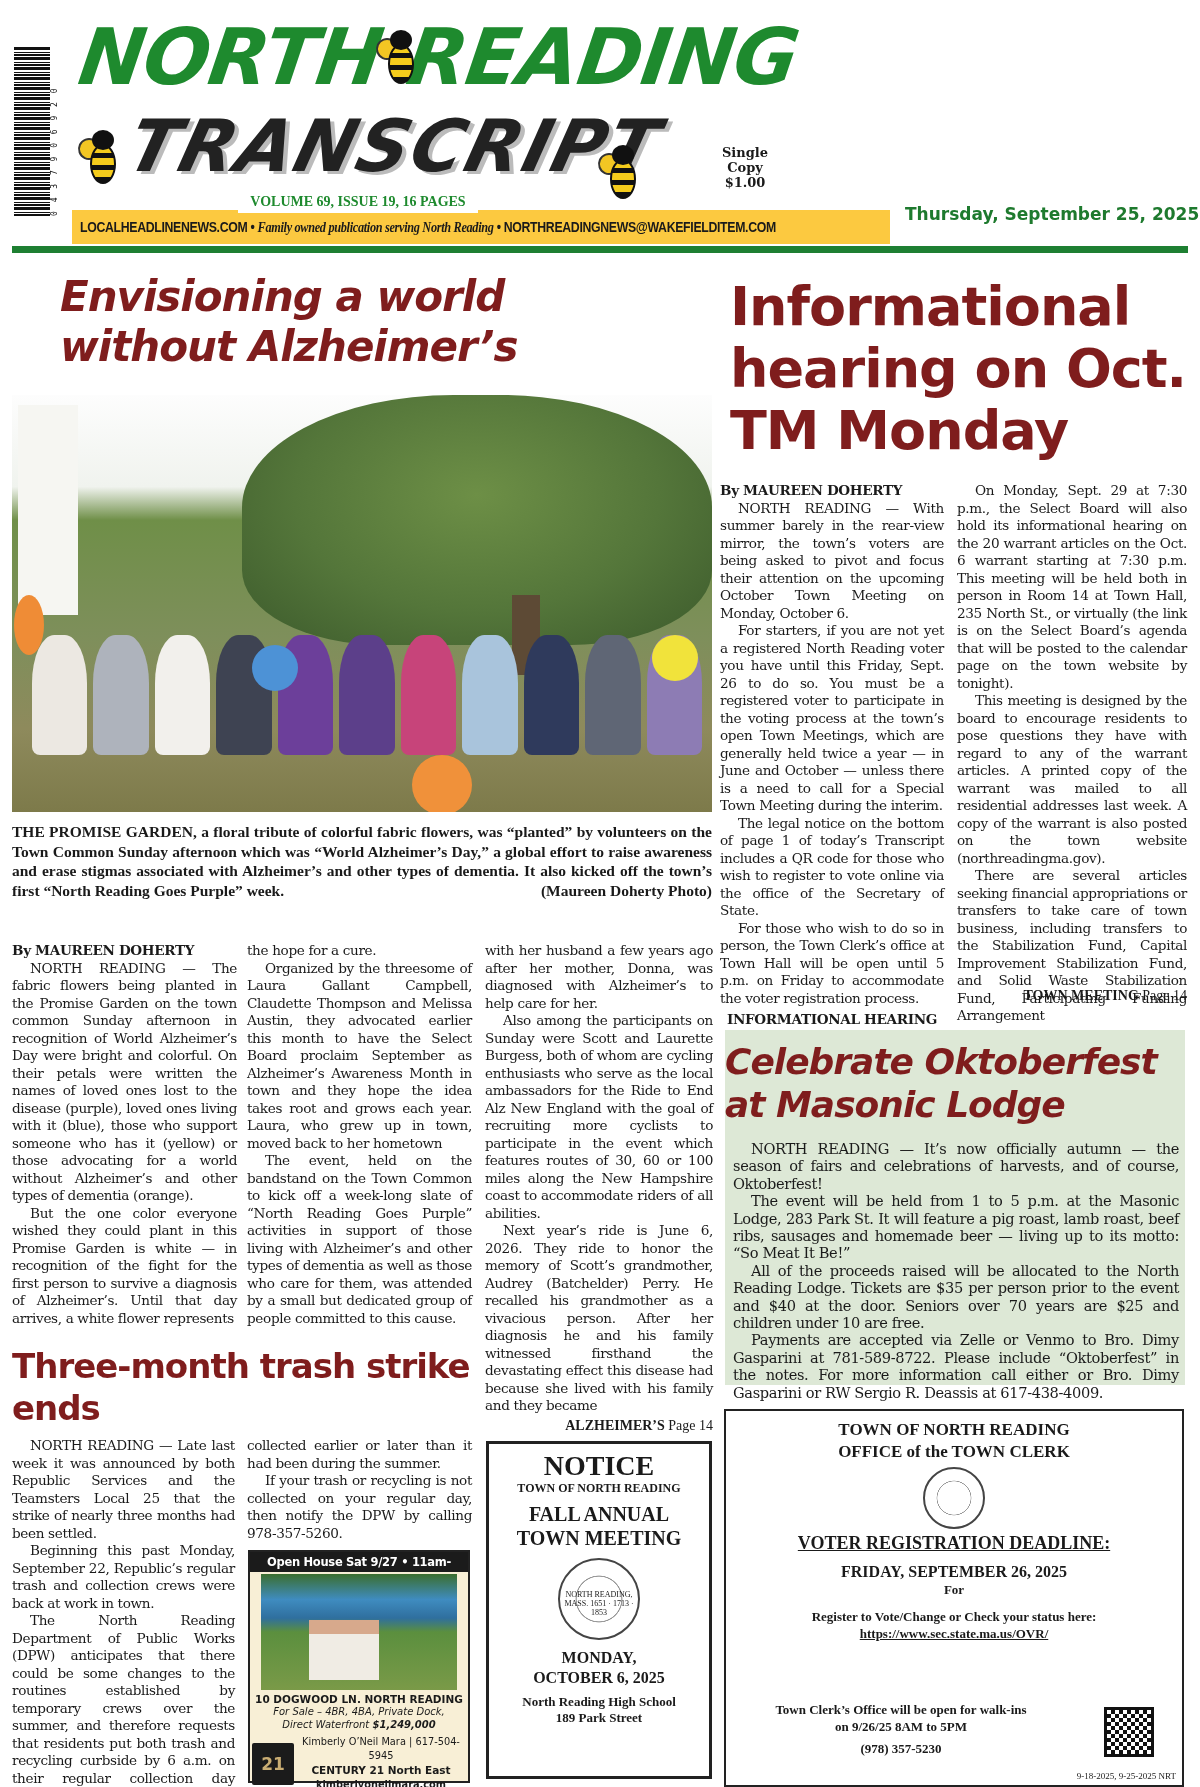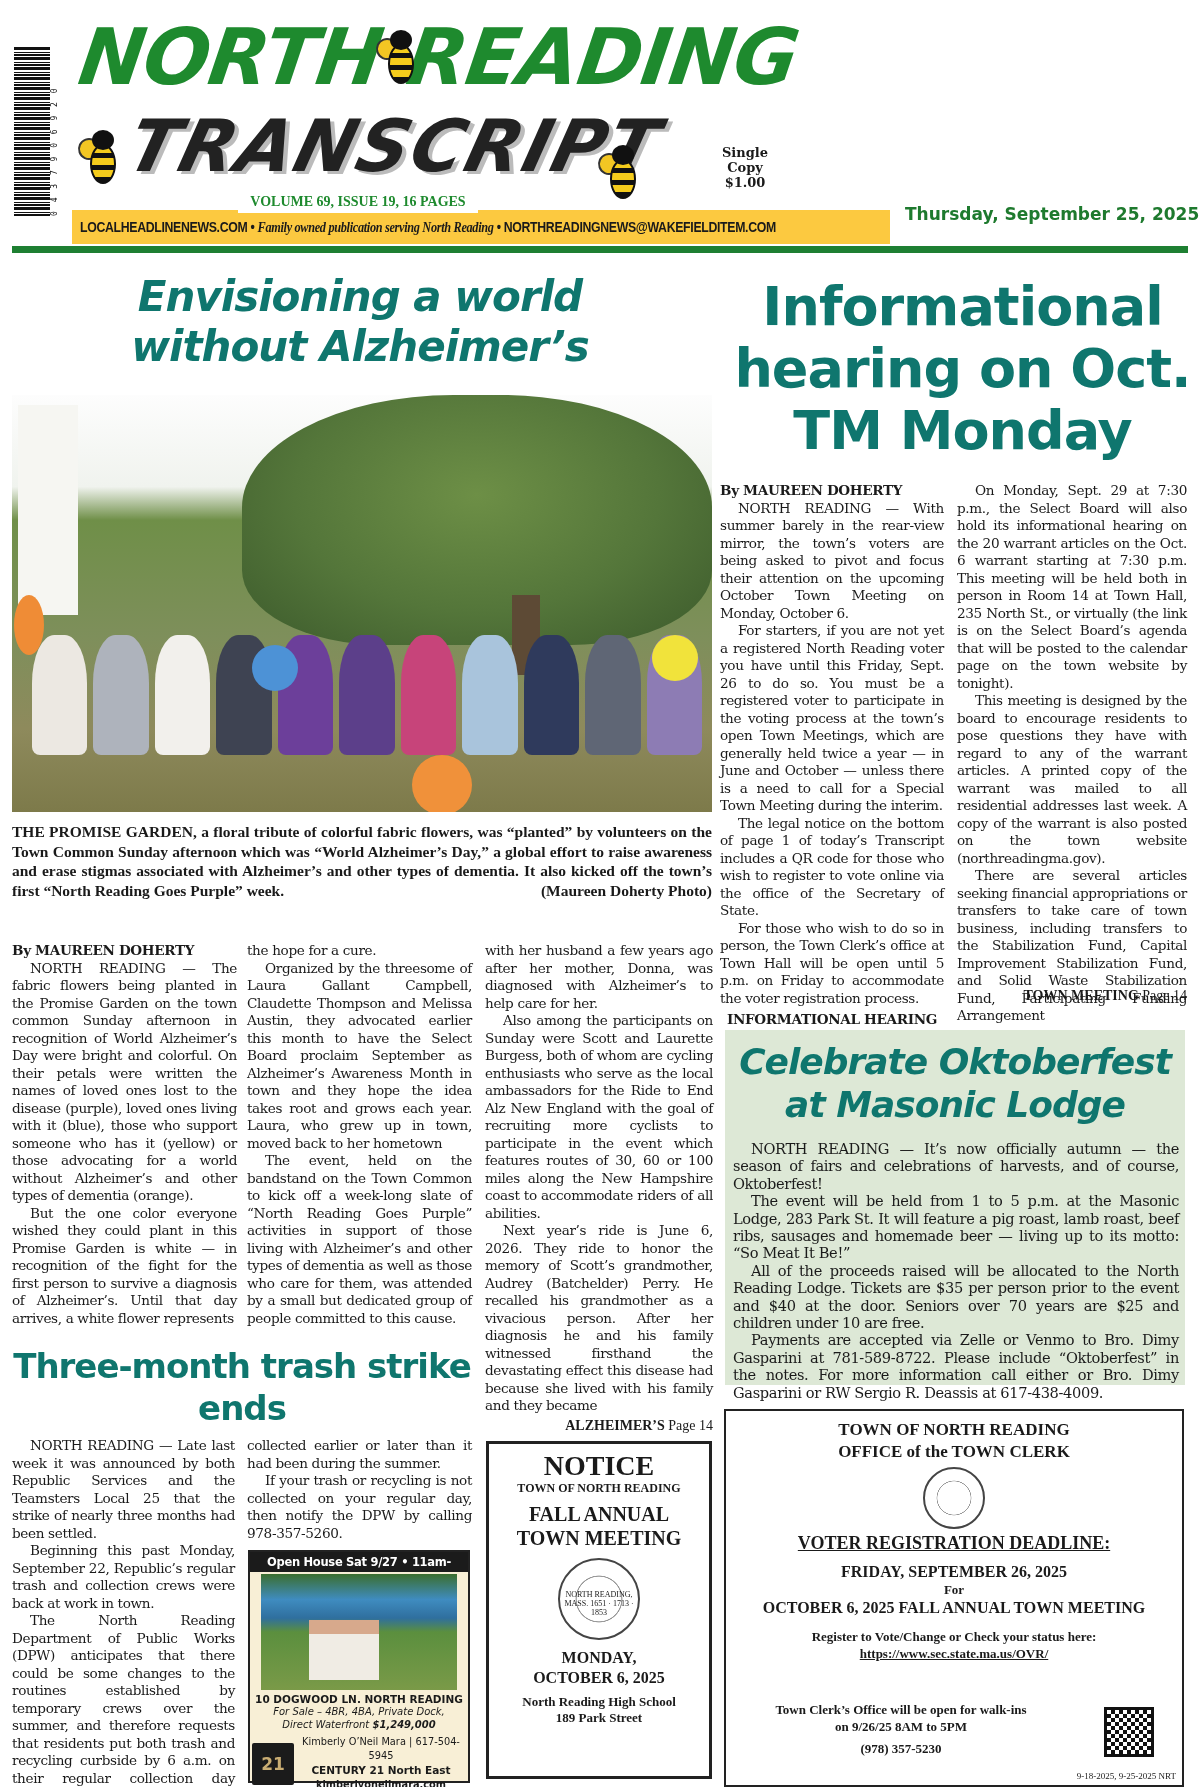--- a/index.html
+++ b/index.html
@@ -17,21 +17,21 @@
 .bee .wing{position:absolute;left:-2px;top:8px;width:22px;height:22px;border-radius:50% 50% 10% 50%;background:#f3c623;border:2px solid #333;transform:rotate(-20deg)}
 .price{left:715px;top:145px;width:60px;text-align:center;font-weight:bold;font-size:13px;line-height:15px}
 .yellow-band{left:72px;top:210px;width:818px;height:34px;background:#fcc940}
 .vol-box{left:238px;top:195px;width:240px;height:18px;background:#fff}
 .vol{left:240px;top:194px;width:236px;text-align:center;font-weight:bold;font-size:14px;color:#1e8a2e;font-family:"Liberation Serif",serif}
 .tagline{left:80px;top:218px;font-family:"Liberation Sans",sans-serif;font-size:15px;font-weight:bold;white-space:nowrap;letter-spacing:-0.4px;transform:scaleX(0.82);transform-origin:left center}
 .tagline i{font-family:"Liberation Serif",serif;font-style:italic}
 .date{left:905px;top:204px;font-family:"DejaVu Sans",sans-serif;font-weight:bold;font-size:17px;color:#1e7a2e}
 .green-rule{left:12px;top:246px;width:1176px;height:7px;background:#1e7f32}
 
-.hl{font-family:"DejaVu Sans",sans-serif;font-weight:bold;color:#0f766e;text-align:center;letter-spacing:-1px}
+.hl{font-family:"DejaVu Sans",sans-serif;font-weight:bold;color:#7f1d1d;letter-spacing:-1px}
 .hl-alz{left:60px;top:272px;width:600px;font-size:42px;line-height:50px;font-style:italic}
 .hl-info{left:730px;top:276px;width:465px;font-size:54px;line-height:62px}
 
 .photo{left:12px;top:395px;width:700px;height:417px;overflow:hidden;background:linear-gradient(180deg,#fdfdfd 0%,#f0f3ee 22%,#6f8f48 30%,#7e8f5b 58%,#8e8a5c 80%,#7d7a4a 100%)}
 .tree{position:absolute;left:230px;top:0;width:470px;height:250px;border-radius:45% 45% 30% 30%;background:radial-gradient(ellipse at 50% 40%,#6d8f46 0%,#54763a 55%,#3c5a2c 100%)}
 .trunk{position:absolute;left:500px;top:200px;width:28px;height:80px;background:#5d4a35}
 .church{position:absolute;left:6px;top:10px;width:60px;height:210px;background:#f6f6f2}
 .people{position:absolute;left:20px;top:200px;width:670px;height:160px;display:flex;gap:6px;align-items:flex-end}
 .person{flex:1;border-radius:40% 40% 8px 8px;height:120px}
 .flower{position:absolute;width:46px;height:46px;border-radius:50%}
@@ -266,21 +266,20 @@
 
 <div class="abs clerk">
   <div class="c1">
     <div>TOWN OF NORTH READING</div>
     <div>OFFICE of the TOWN CLERK</div>
   </div>
   <div class="seal seal2"></div>
   <div class="c-deadline">VOTER REGISTRATION DEADLINE:</div>
   <div class="c-date">FRIDAY, SEPTEMBER 26, 2025</div>
   <div class="c-for">For</div>
-  <div class="c-mtg">OCTOBER 6, 2025 FALL ANNUAL TOWN MEETING</div>
   <div class="c-reg">Register to Vote/Change or Check your status here:</div>
   <div class="c-url">https://www.sec.state.ma.us/OVR/</div>
   <div class="c-walk">
     <div>Town Clerk’s Office will be open for walk-ins</div>
     <div>on 9/26/25 8AM to 5PM</div>
   </div>
   <div class="c-phone">(978) 357-5230</div>
   <div class="qr"></div>
   <div class="c-code">9-18-2025, 9-25-2025 NRT</div>
 </div>

